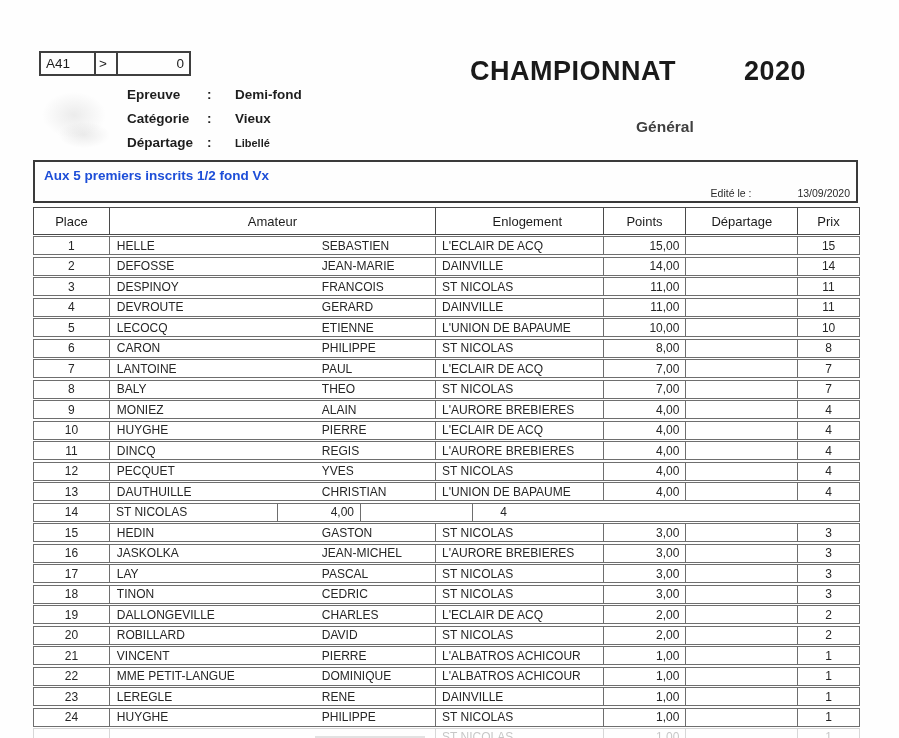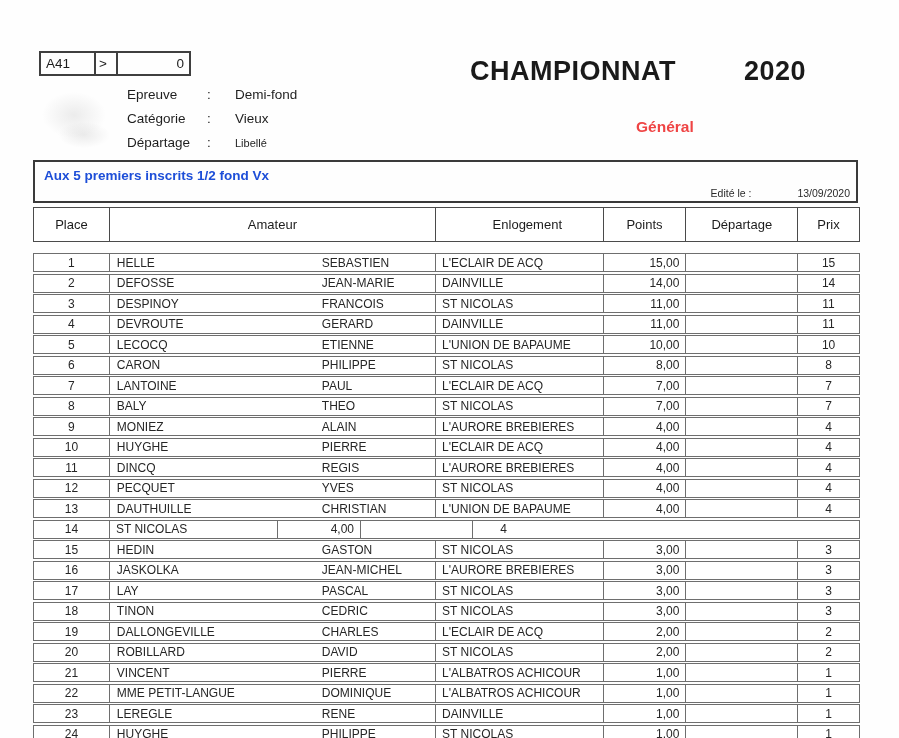--- a/index.html
+++ b/index.html
@@ -8,42 +8,42 @@
     overflow:hidden;font-family:"Liberation Sans",sans-serif;color:#222;
   }
   
   .name-box{position:absolute;left:39px;top:51px;display:flex;border:2px solid #3f3f3f;height:21px;box-sizing:content-box;}
   .name-box .cell{display:flex;align-items:center;font-size:13.5px;color:#1d1d1d;}
   .nb-ref{width:48px;padding-left:5px;}
   .nb-op{width:17px;border-left:2px solid #3f3f3f;justify-content:flex-start;padding-left:3px;}
   .nb-val{width:66px;border-left:2px solid #3f3f3f;justify-content:flex-end;padding-right:5px;}
   
   .meta{position:absolute;left:127px;top:83px;}
-  .meta-line{height:24px;line-height:24px;font-size:13.5px;color:#1e1e1e;}
+  .meta-line{height:24px;line-height:24px;font-size:13.5px;color:#1e1e1e;font-weight:bold;}
   .meta-label{display:inline-block;width:80px;}
   .meta-colon{display:inline-block;width:10px;}
   .meta-value{margin-left:18px;}
   .meta-line.small .meta-value{font-size:11px;}
   
   .main-title{position:absolute;left:470px;top:56px;display:flex;gap:68px;
     font-size:27px;font-weight:bold;color:#1a1a1a;letter-spacing:.5px;justify-content:center;}
-  .subtitle{position:absolute;left:636px;top:118px;font-size:15.5px;font-weight:bold;color:#ef4444;}
+  .subtitle{position:absolute;left:636px;top:118px;font-size:15.5px;font-weight:bold;color:#404040;}
   
   .smudge{position:absolute;border-radius:50%;opacity:.14;
     background:radial-gradient(closest-side,#7a7a7a,rgba(122,122,122,0));}
   .smudge.s1{left:42px;top:92px;width:64px;height:46px;}
   .smudge.s2{left:58px;top:122px;width:52px;height:26px;}
   
   .section-box{position:absolute;left:33px;top:160px;width:821px;height:39px;border:2px solid #3a3a3a;}
   .section-title{position:absolute;left:9px;top:6px;font-size:13.5px;font-weight:bold;color:#1d4ed8;}
   .edited{position:absolute;right:6px;bottom:2px;display:flex;gap:46px;font-size:10.5px;color:#2a2a2a;}
   
   .tbl{position:absolute;left:33px;top:207px;width:827px;}
   .trow{display:flex;box-sizing:border-box;border:1px solid #6e6e6e;background:#fff;}
-  .thead{height:35px;border-color:#4a4a4a;margin-bottom:11px;}
+  .thead{height:28px;border-color:#4a4a4a;margin-bottom:1px;}
   .thead .tcell{font-size:13px;color:#1c1c1c;justify-content:center;}
   .tbody .trow{height:19px;margin-bottom:1.5px;}
   .tcell{display:flex;align-items:center;box-sizing:border-box;font-size:12px;color:#262626;overflow:hidden;white-space:nowrap;}
   .tcell + .tcell{border-left:1px solid #6e6e6e;}
   .thead .tcell + .tcell{border-left-color:#4a4a4a;}
   .c-place{width:75px;justify-content:center;}
   .c-amateur{width:327px;position:relative;padding-left:7px;}
   .c-first{position:absolute;left:212px;top:0;height:100%;display:flex;align-items:center;}
   .c-club{width:168px;padding-left:6px;}
   .c-points{width:83px;justify-content:flex-end;padding-right:6px;}

